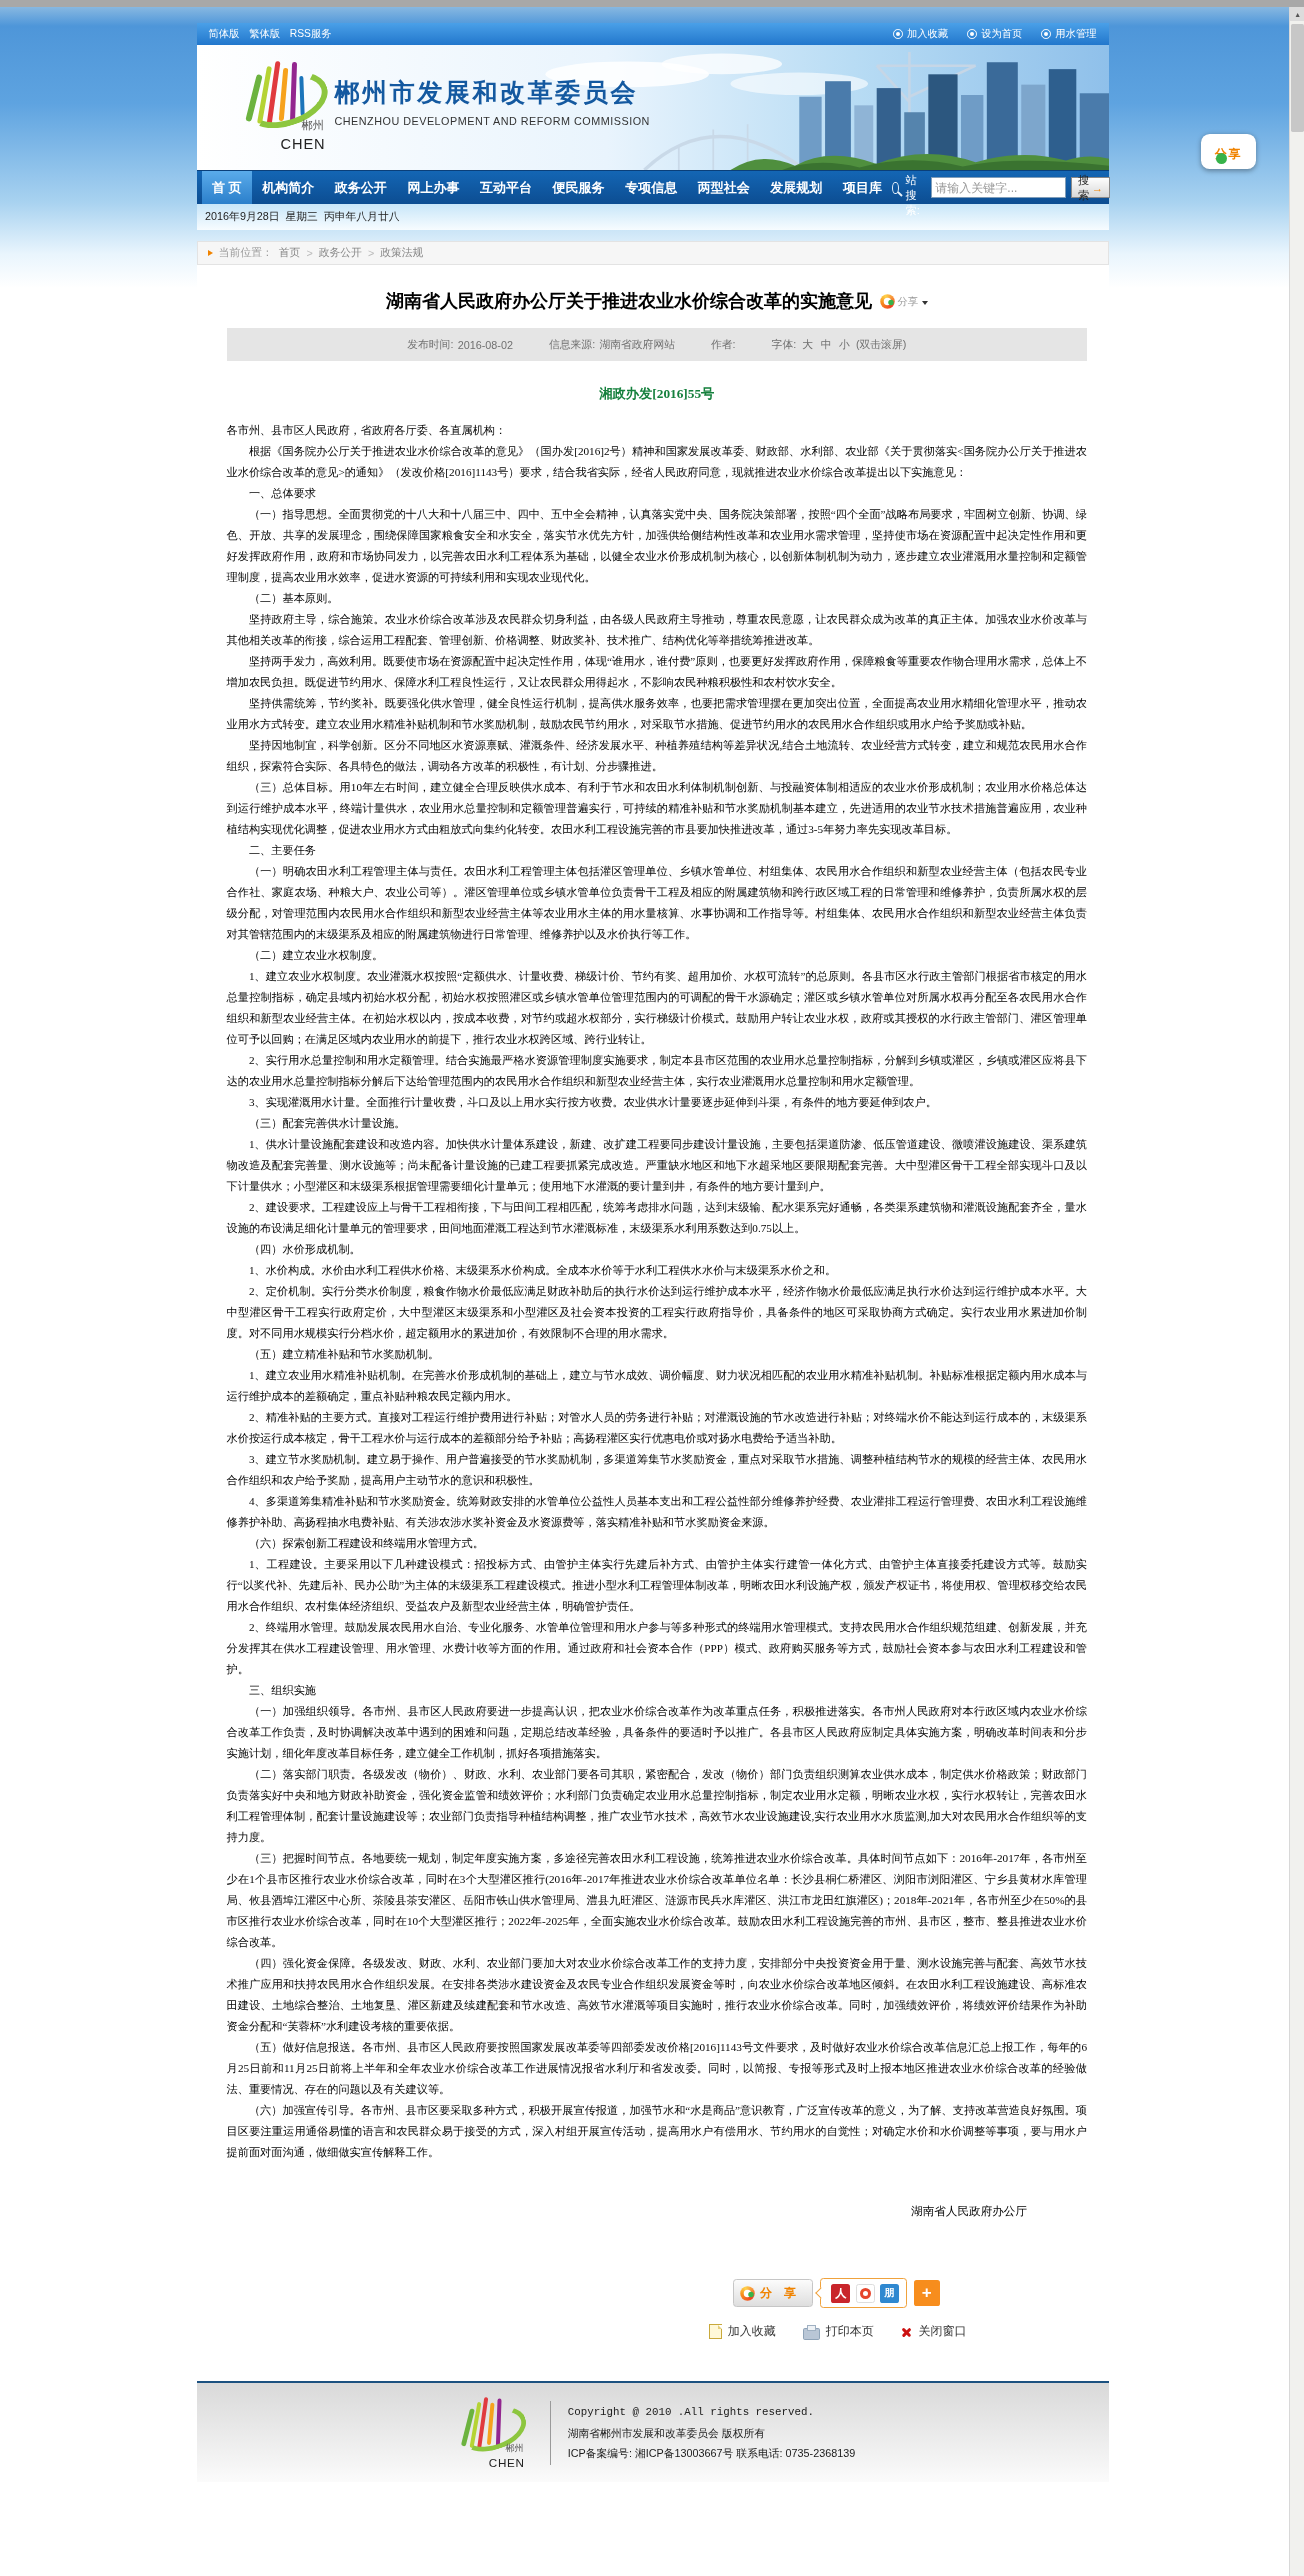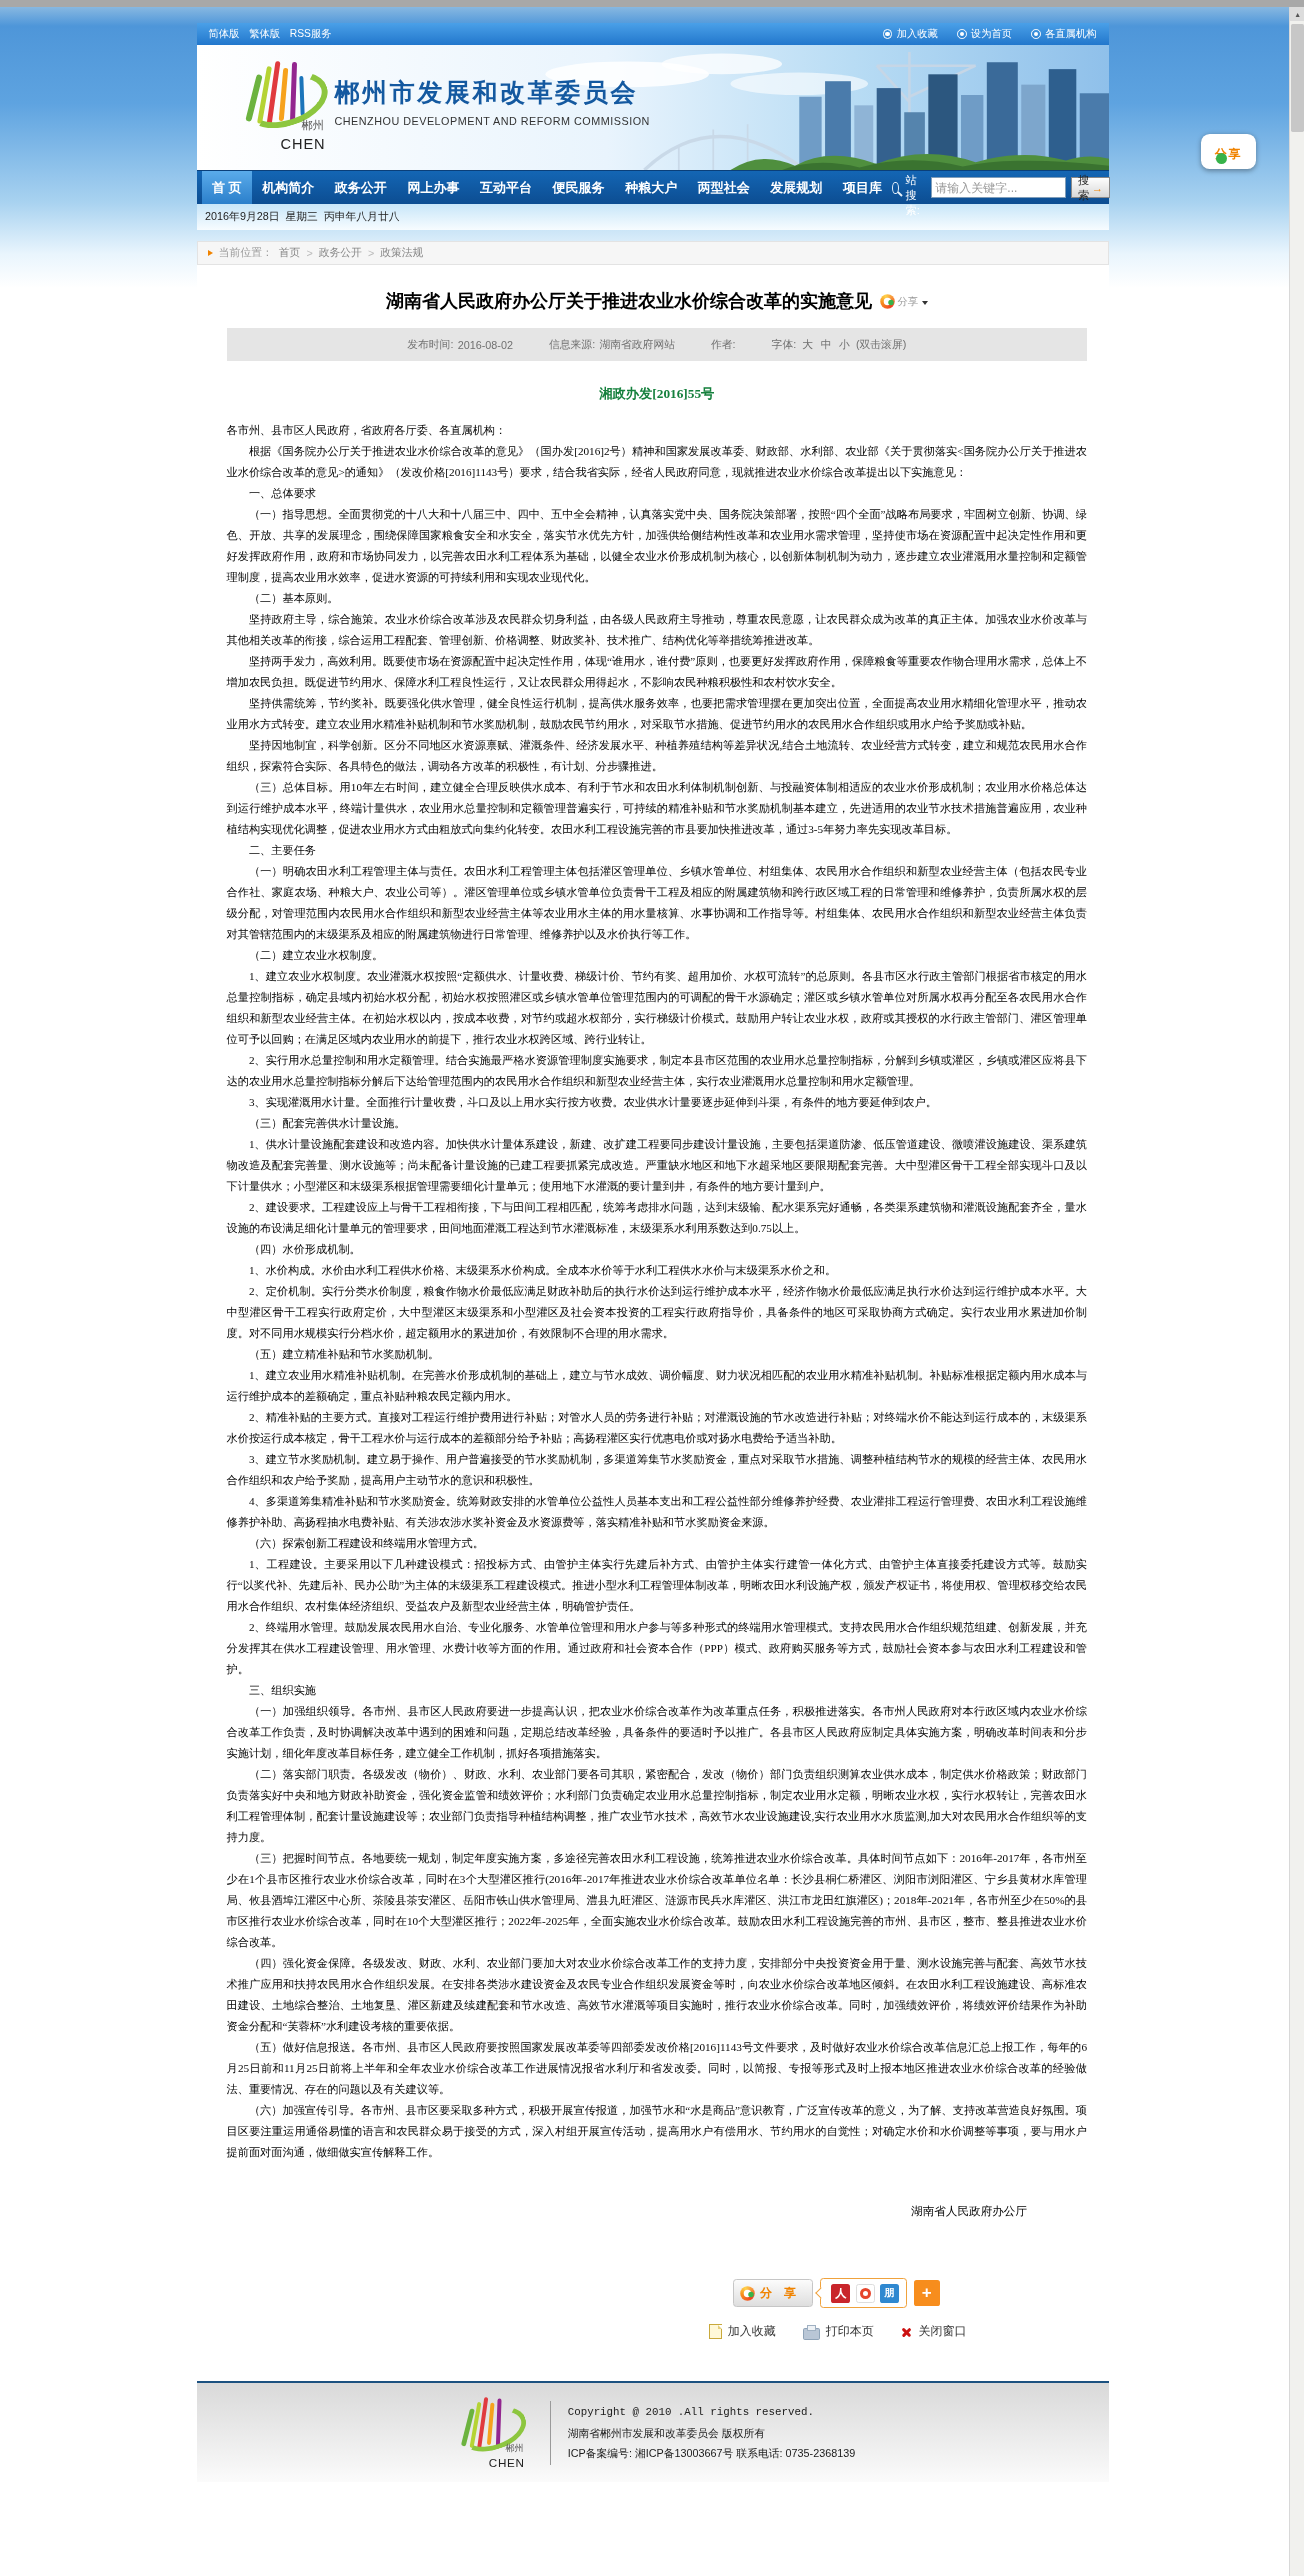--- a/index.html
+++ b/index.html
@@ -135,21 +135,21 @@
         <a href="#">
             <span class="dot-icon"></span>
             <span>加入收藏</span>
           </a>
         <a href="#">
             <span class="dot-icon"></span>
             <span>设为首页</span>
           </a>
         <a href="#">
             <span class="dot-icon"></span>
-            <span>各直属机构</span>
+            <span>用水管理</span>
           </a>
       </div>
     </div>
 
     <div class="banner">
       <svg width="912" height="125" viewBox="0 0 1060 145" preserveAspectRatio="none">
         <defs>
           <linearGradient id="sky" x1="0" y1="0" x2="1" y2="0">
             <stop offset="0" stop-color="#ffffff"></stop>
               <stop offset="0.45" stop-color="#e9f4fd"></stop>
@@ -197,21 +197,21 @@
 
     <div class="navbar">
       <div class="nav-items">
 
       <a href="#">首 页</a>
           <a href="#">机构简介</a>
           <a href="#">政务公开</a>
           <a href="#">网上办事</a>
           <a href="#">互动平台</a>
           <a href="#">便民服务</a>
-          <a href="#">种粮大户</a>
+          <a href="#">专项信息</a>
           <a href="#">两型社会</a>
           <a href="#">发展规划</a>
           <a href="#">项目库</a>
         </div>
       <div class="nav-search">
         <span class="mag"></span>
         <span>全站搜索:</span>
         <input class="search-input" placeholder="请输入关键字..." style="">
         <button class="search-btn">
           <span>搜索</span>

